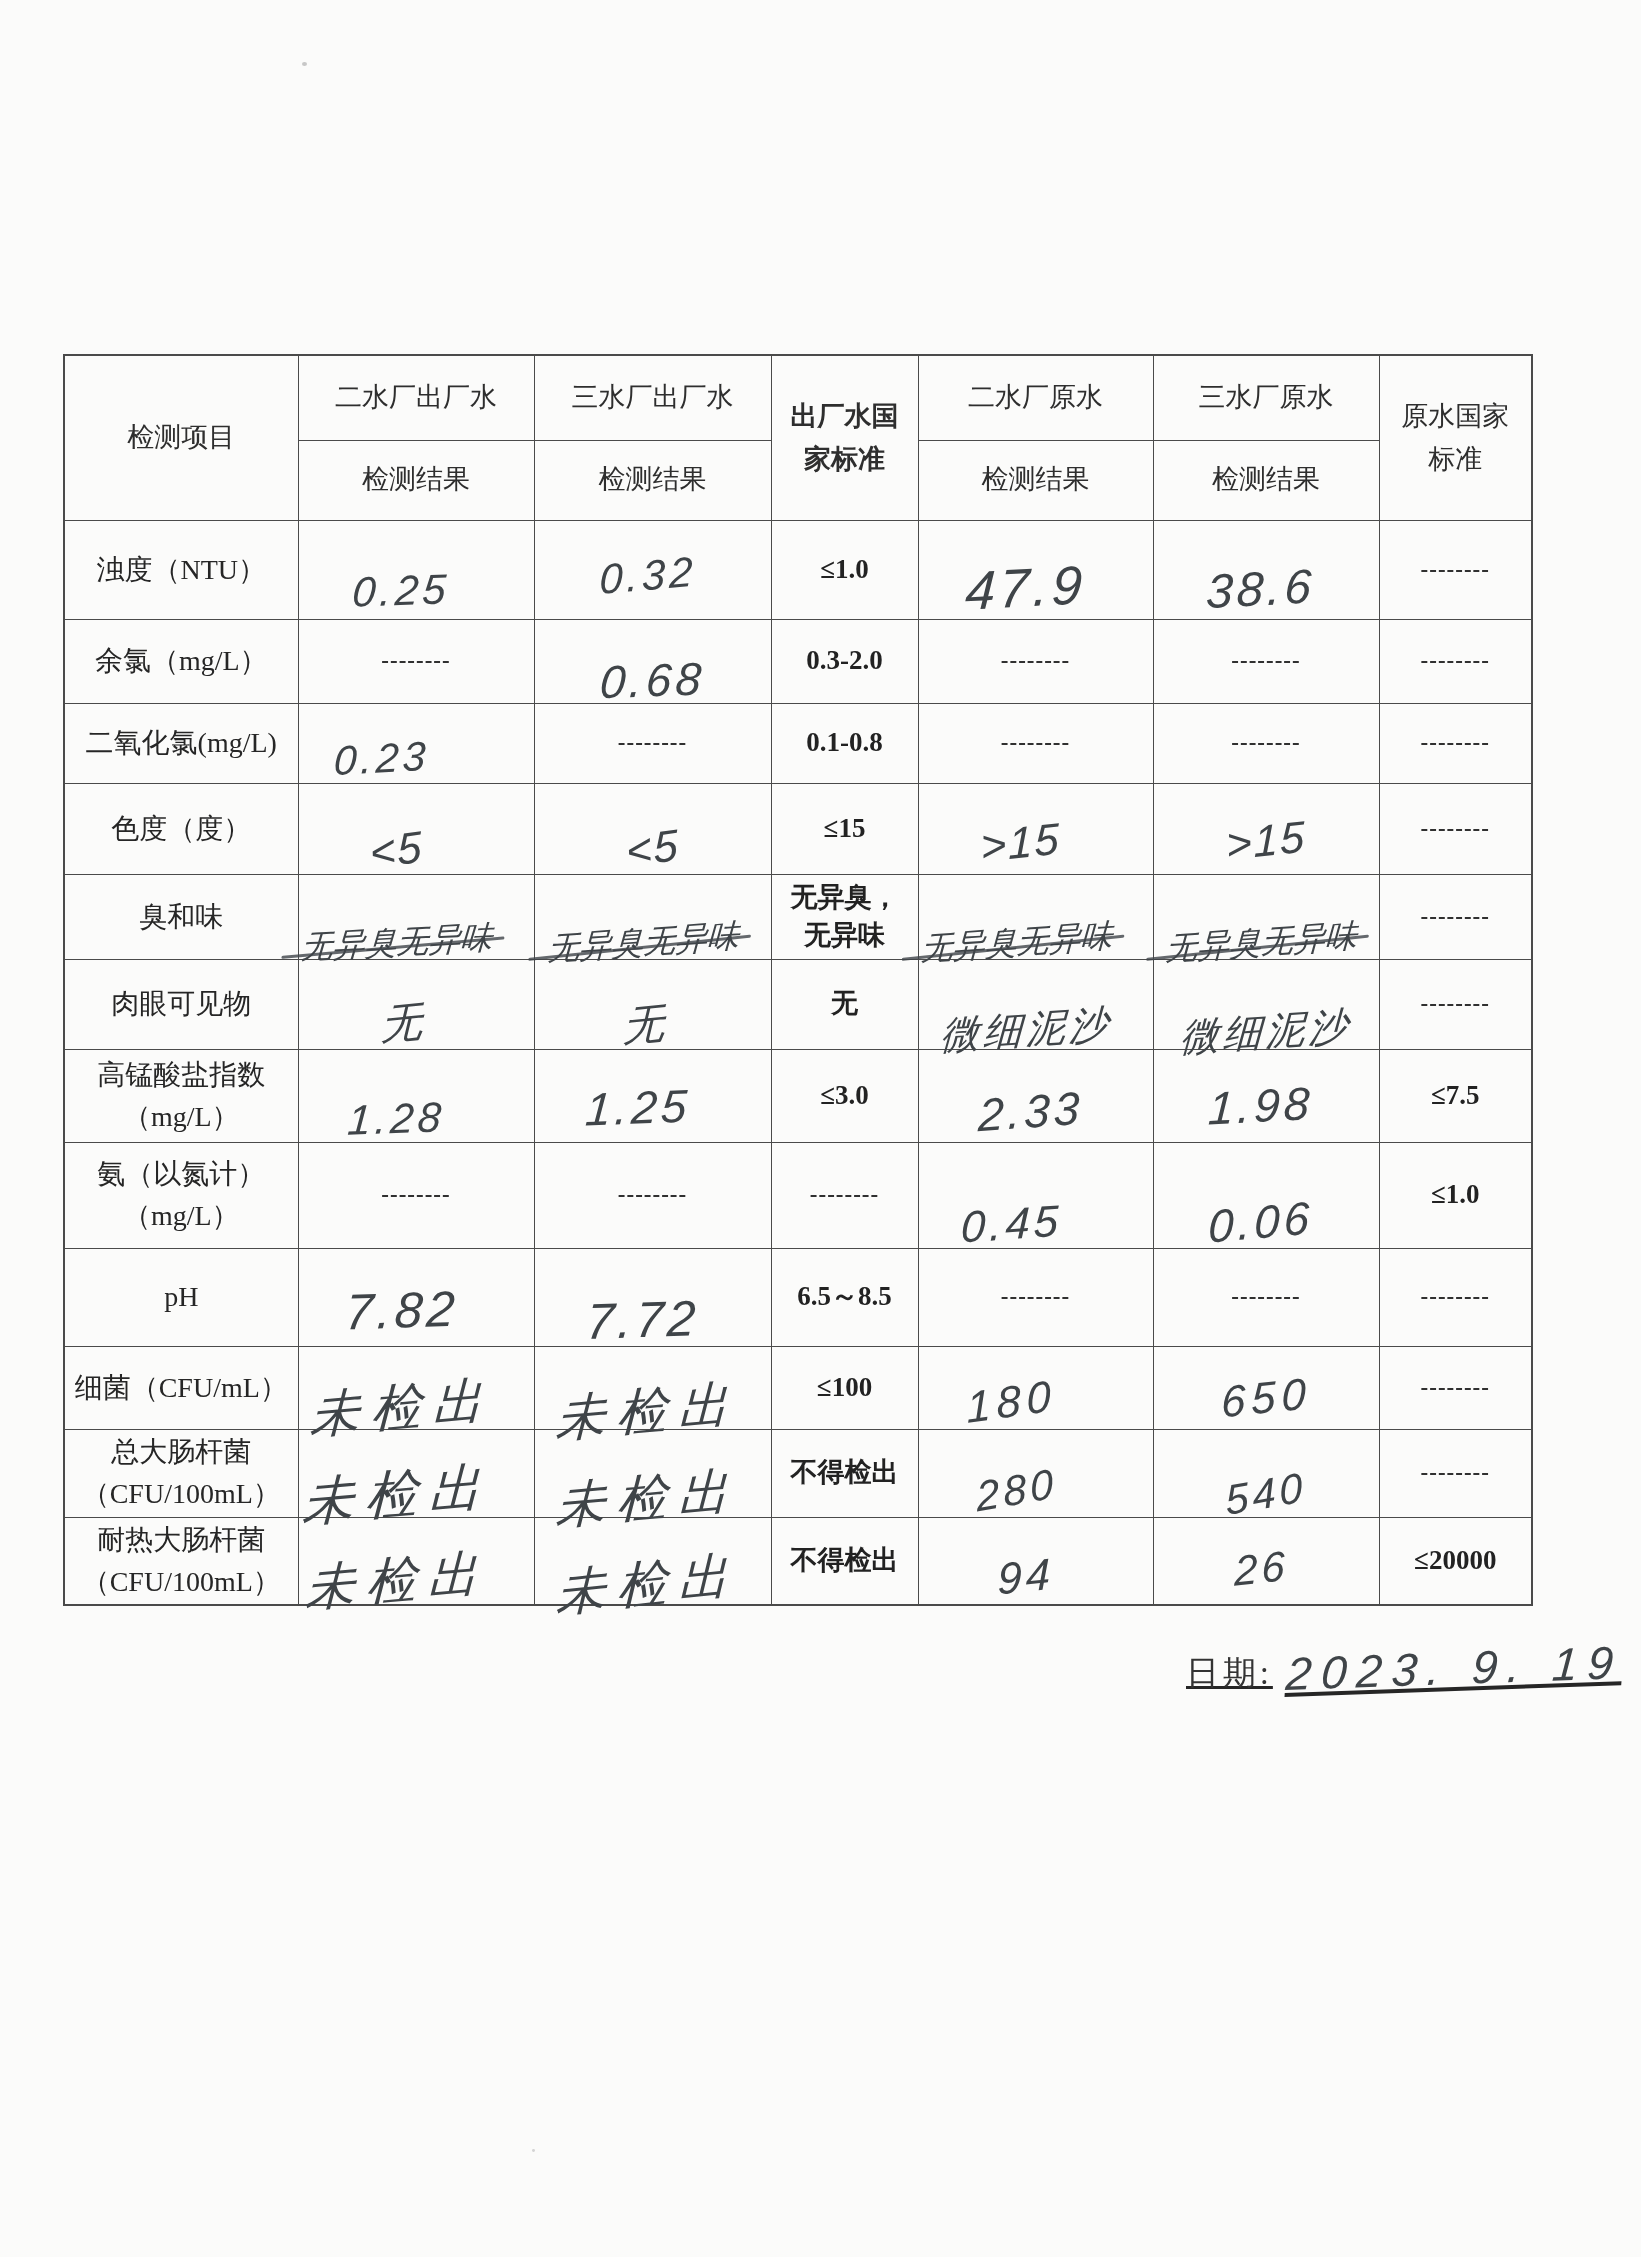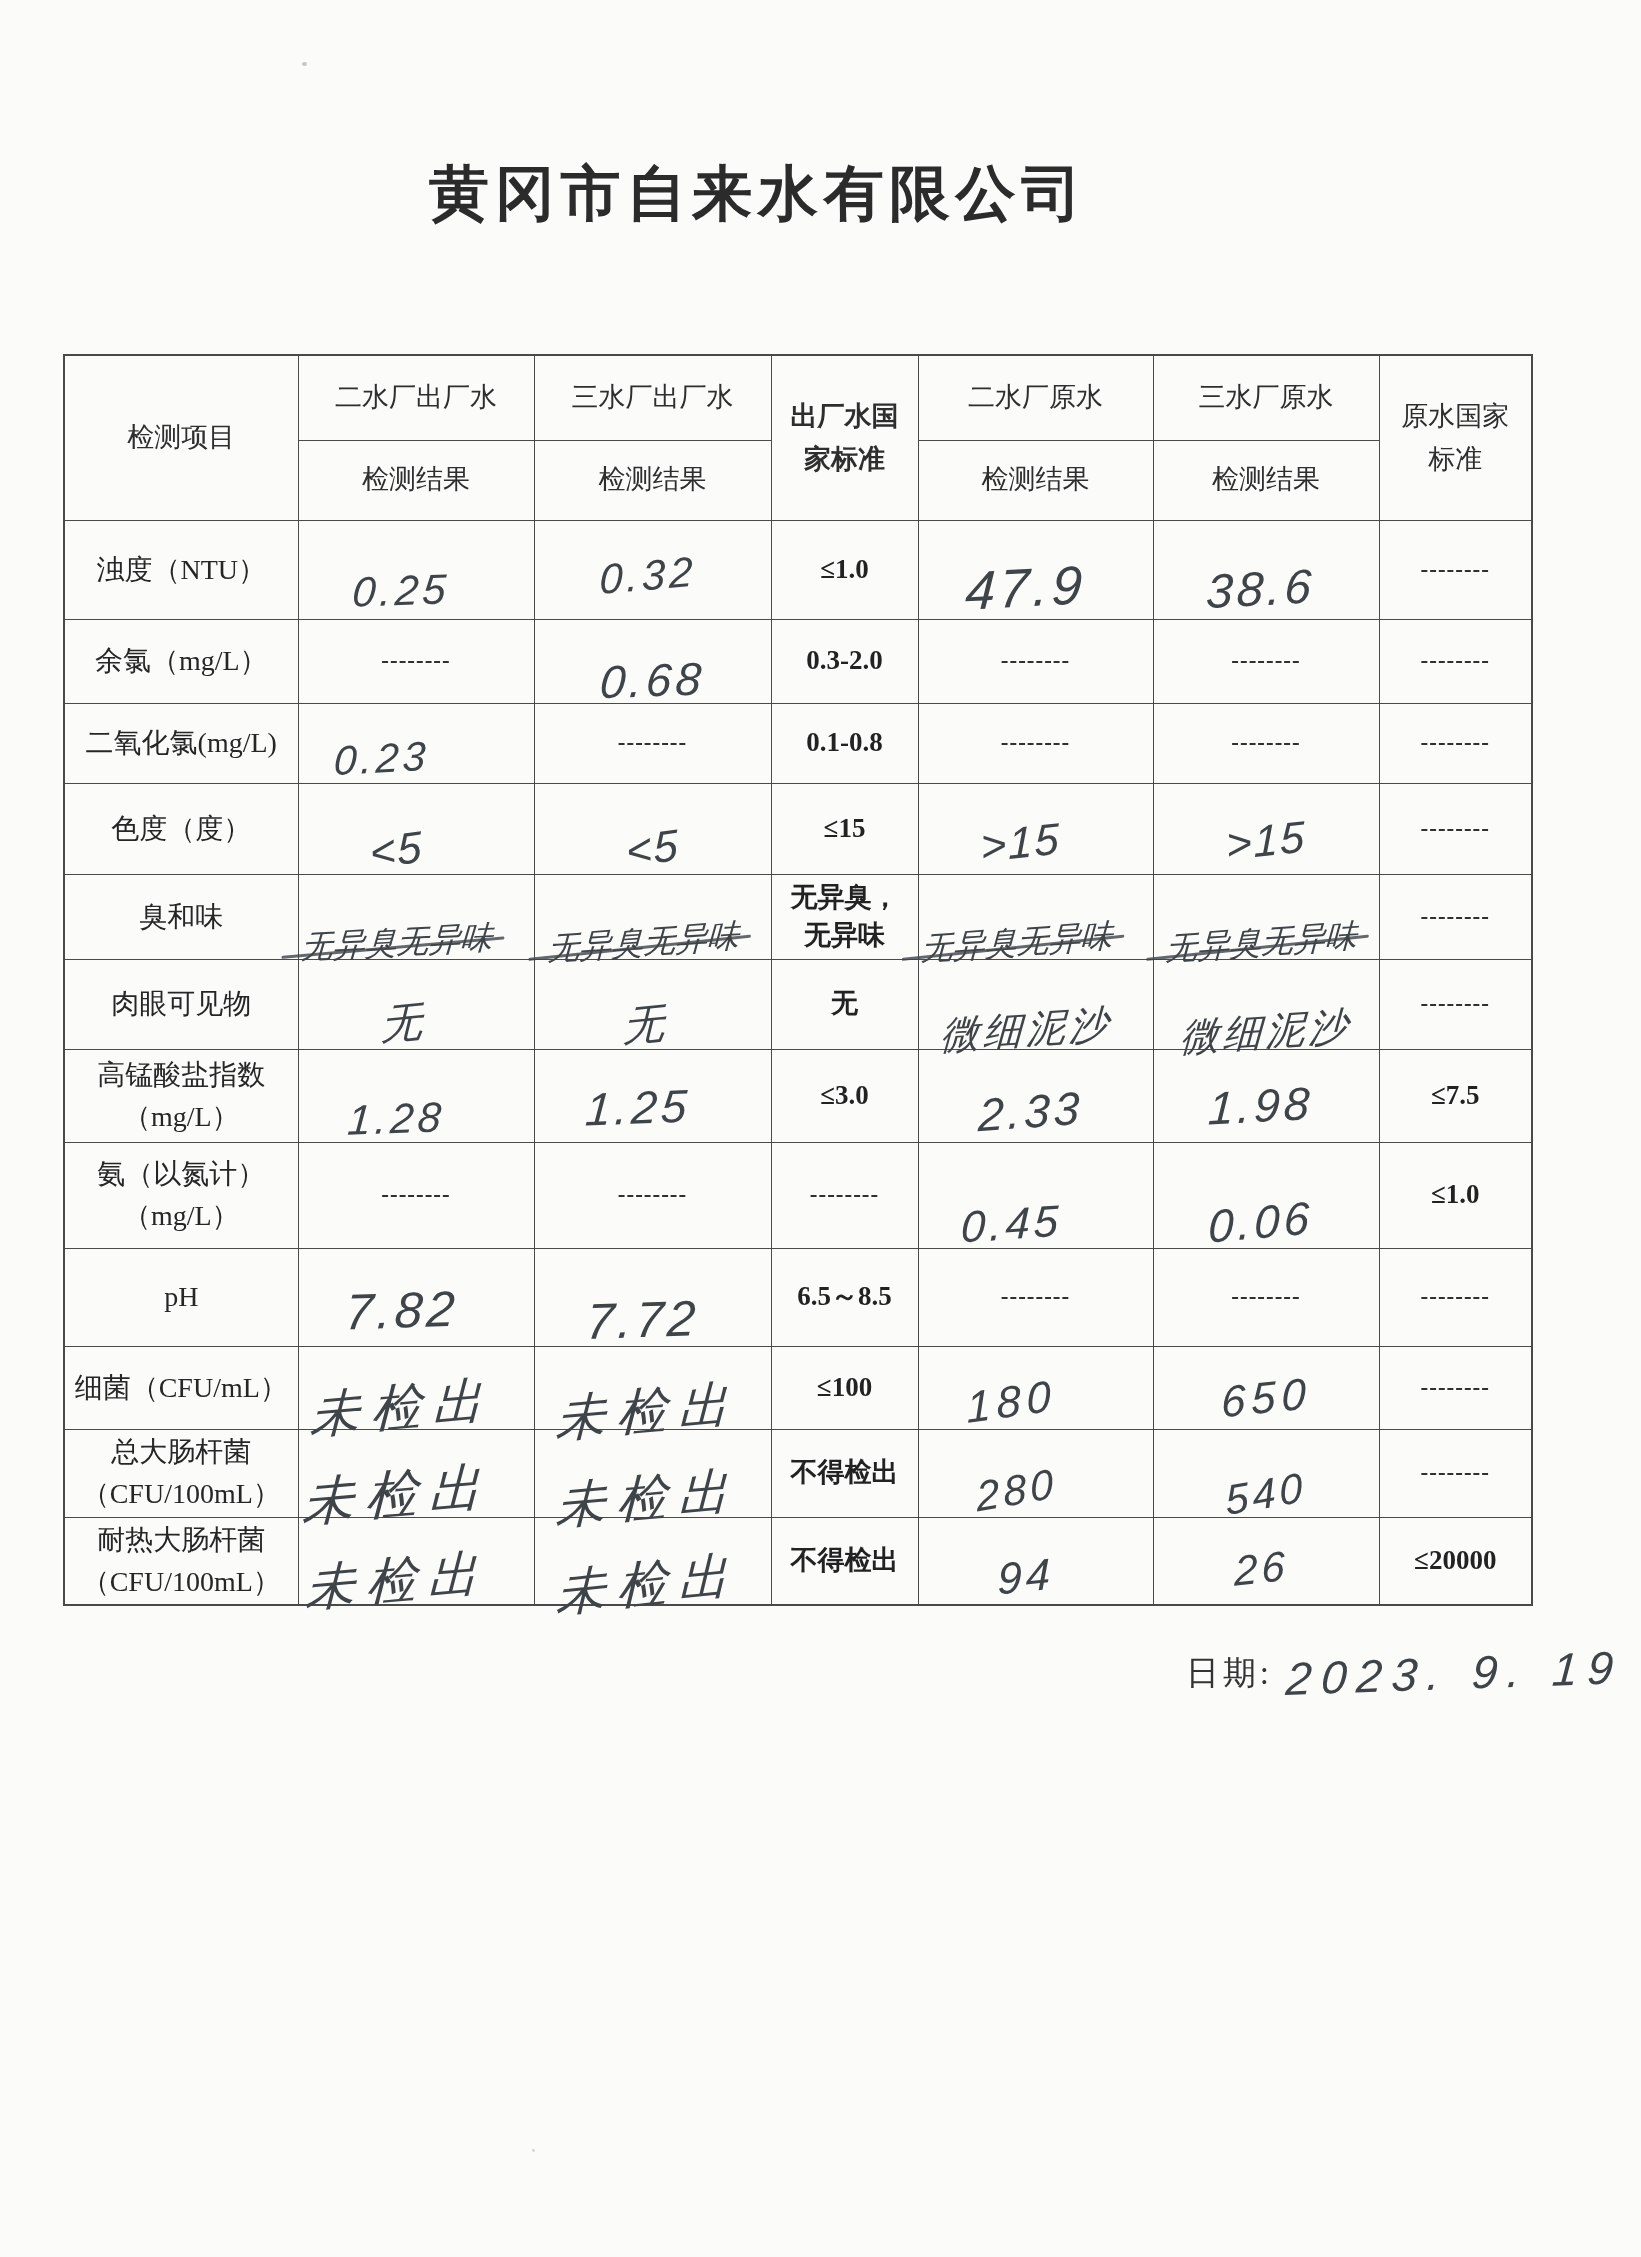--- a/index.html
+++ b/index.html
@@ -69,37 +69,36 @@
     color:var(--ink);
     display:inline-block;white-space:nowrap;position:relative;
     line-height:1;
   }
   .hw-strike::after{
     content:"";position:absolute;left:-10%;right:-6%;top:62%;height:2.9px;
     background:var(--ink);transform:rotate(-2deg);opacity:.8;border-radius:1.9px;
   }
   .date-line{
     position:absolute;left:1186px;top:1641px;
-    display:flex;align-items:flex-end;gap:13.5px;
+    display:flex;align-items:center;gap:13.5px;text-decoration:underline;
   }
   .date-label{
     font-family:"Liberation Serif",serif;font-size:33px;color:#333;
     padding-top:9.7px;letter-spacing:3.9px;
   }
   .date-value{
     font-size:46px;letter-spacing:9.7px;transform:rotate(-2deg) skewX(-6deg);
   }
   .speck{position:absolute;border-radius:50%;background:#9c9c9c;opacity:.55;}
 </style>
 </head>
 <body>
 
 <div class="page">
 
-  <div class="title">黄冈市自来水有限公司</div>
 
   <table class="result">
     <colgroup>
       <col style="width:234px">
         <col style="width:236px">
         <col style="width:237px">
       <col style="width:147px">
         <col style="width:235px">
         <col style="width:226px">
       <col style="width:153px">

